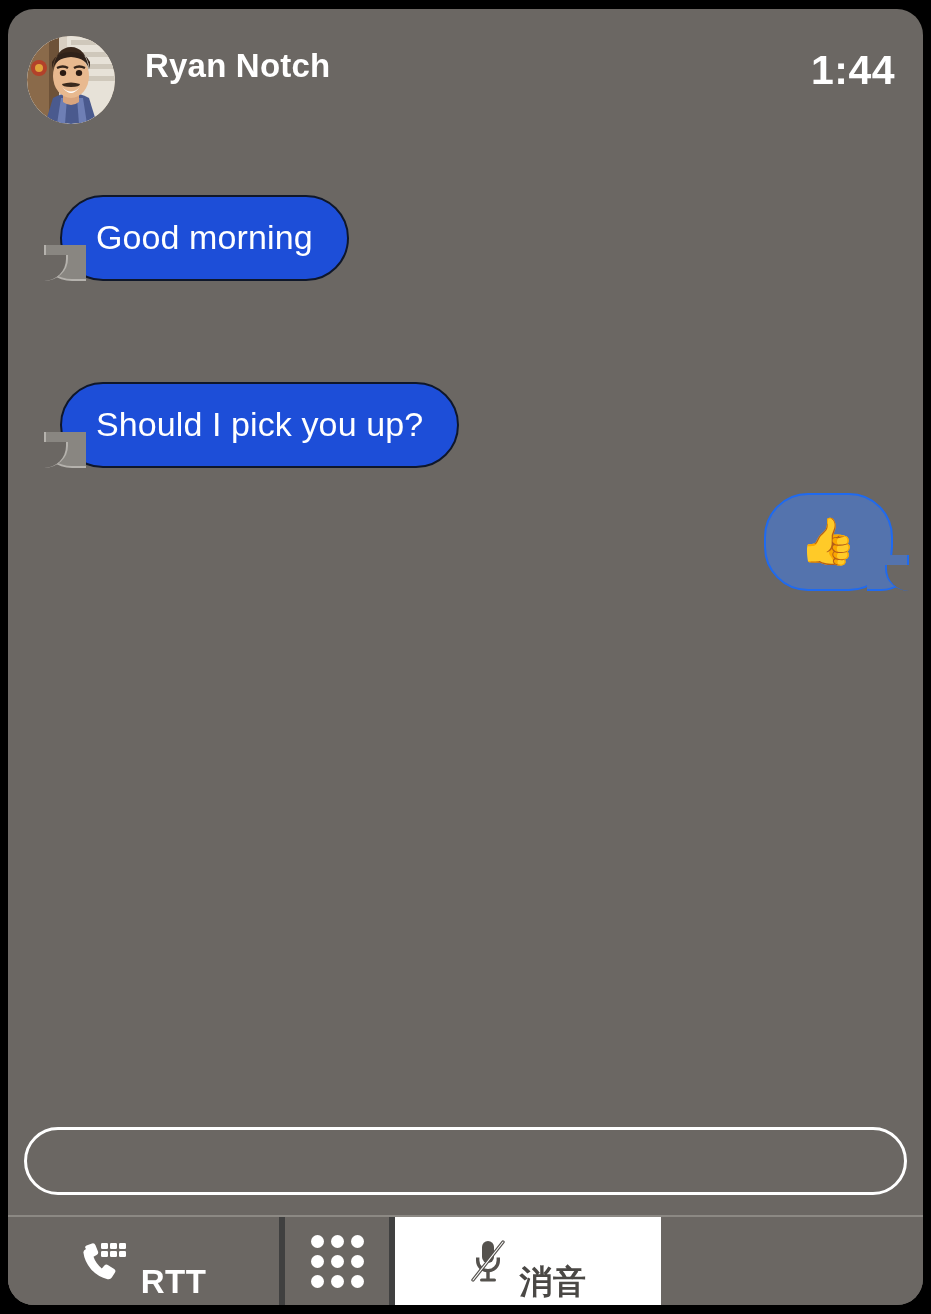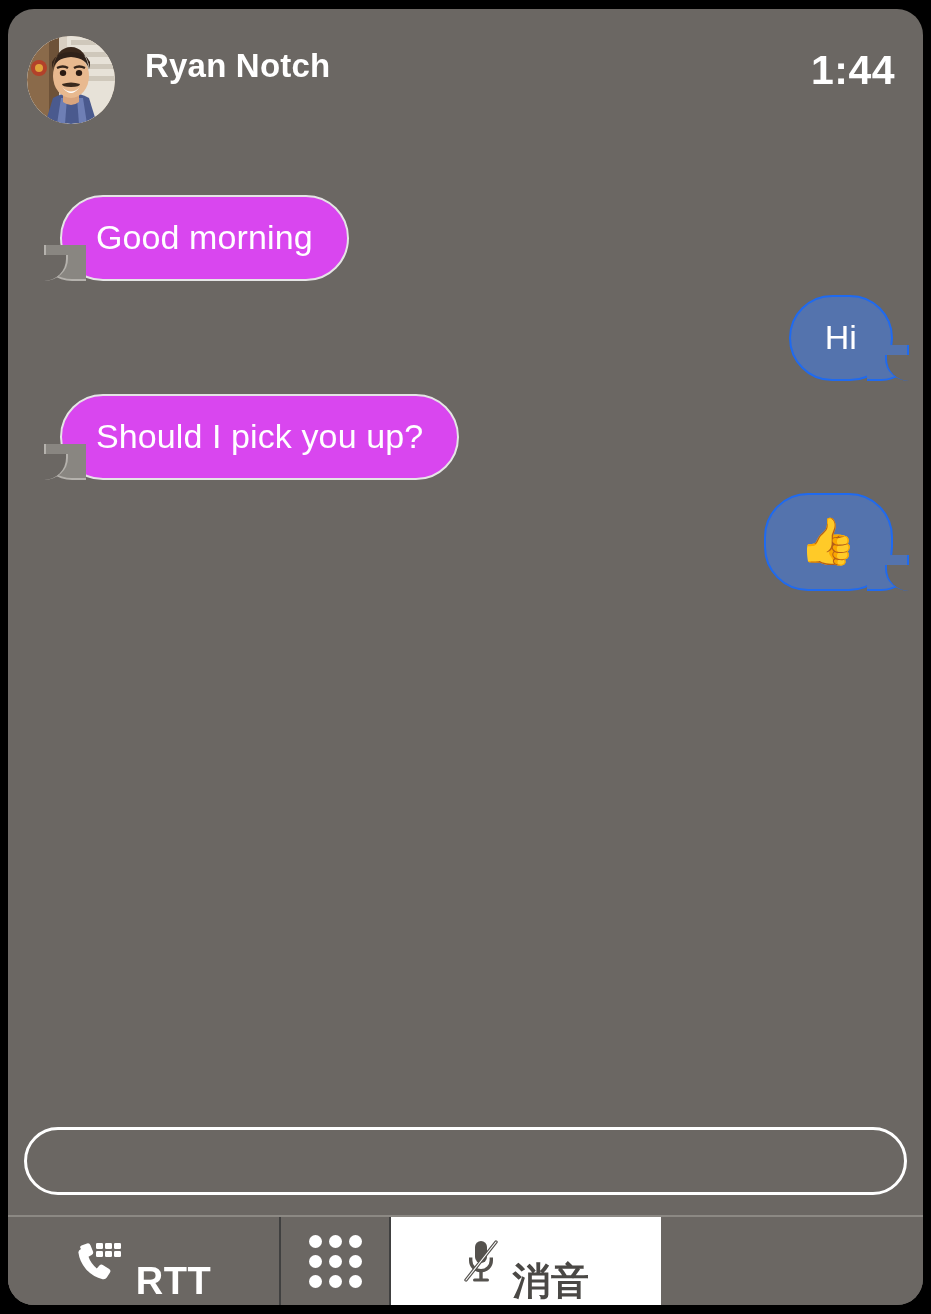--- a/index.html
+++ b/index.html
@@ -98,22 +98,22 @@
     border-radius: 44px;
     font-size: 34px;
     color: #ffffff;
     letter-spacing: 0.1px;
     white-space: nowrap;
   }
   .bubble .btxt { position: relative; z-index: 2; line-height: 1; }
 
   
   .bubble.grey {
-    background: #d946ef;
-    border: 2px solid #e5e5e5;
+    background: #1d4ed8;
+    border: 2px solid #0f172a;
     padding: 23px 34px 25px 34px;
   }
   
   .bubble.grey::before {
     content: "";
     position: absolute;
     left: -18px;
     bottom: -2px;
     width: 40px;
     height: 34px;
@@ -206,28 +206,28 @@
     display: flex;
     align-items: center;
     justify-content: center;
     gap: 14px;
     background: #6b6763;
     border: none;
     padding: 0;
     cursor: pointer;
     font-family: "Liberation Sans", sans-serif;
   }
-  .tb-btn + .tb-btn { border-left: 2px solid #404040; }
+  .tb-btn + .tb-btn { border-left: 6px solid #404040; }
   #tb-rtt   { flex: 0 0 271px; }
   #tb-keypad{ flex: 0 0 110px; }
   #tb-mute  { flex: 0 0 272px; background: #ffffff; }
   #tb-end   { flex: 1 1 auto; }
 
   .tb-label {
-    font-size: 38px;
+    font-size: 33px;
     font-weight: bold;
     color: #ffffff;
     letter-spacing: 0.5px;
     line-height: 1;
     margin-top: 40px;
   }
   #tb-mute .tb-label { color: #4a4845; }
   #tb-end .tb-label  { color: #e8402c; }
 
   .tb-icon { display: flex; align-items: center; justify-content: center; }
@@ -295,27 +295,22 @@
     </div>
 
     <div id="transcript">
 
       <div class="msg-row incoming" style="top: 34px;">
         <div class="bubble grey">
           <span class="btxt">Good morning</span>
         </div>
       </div>
 
-      <div class="msg-row outgoing" style="top: 134px;">
-        <div class="bubble blue">
-          <span class="btxt">Hi</span>
-        </div>
-      </div>
-
-      <div class="msg-row incoming" style="top: 233px;">
+
+      <div class="msg-row incoming" style="top: 221px;">
         <div class="bubble grey">
           <span class="btxt">Should I pick you up?</span>
         </div>
       </div>
 
       <div class="msg-row outgoing" style="top: 332px;">
         <div class="bubble blue emoji">
           <span class="btxt">👍</span>
         </div>
       </div>

